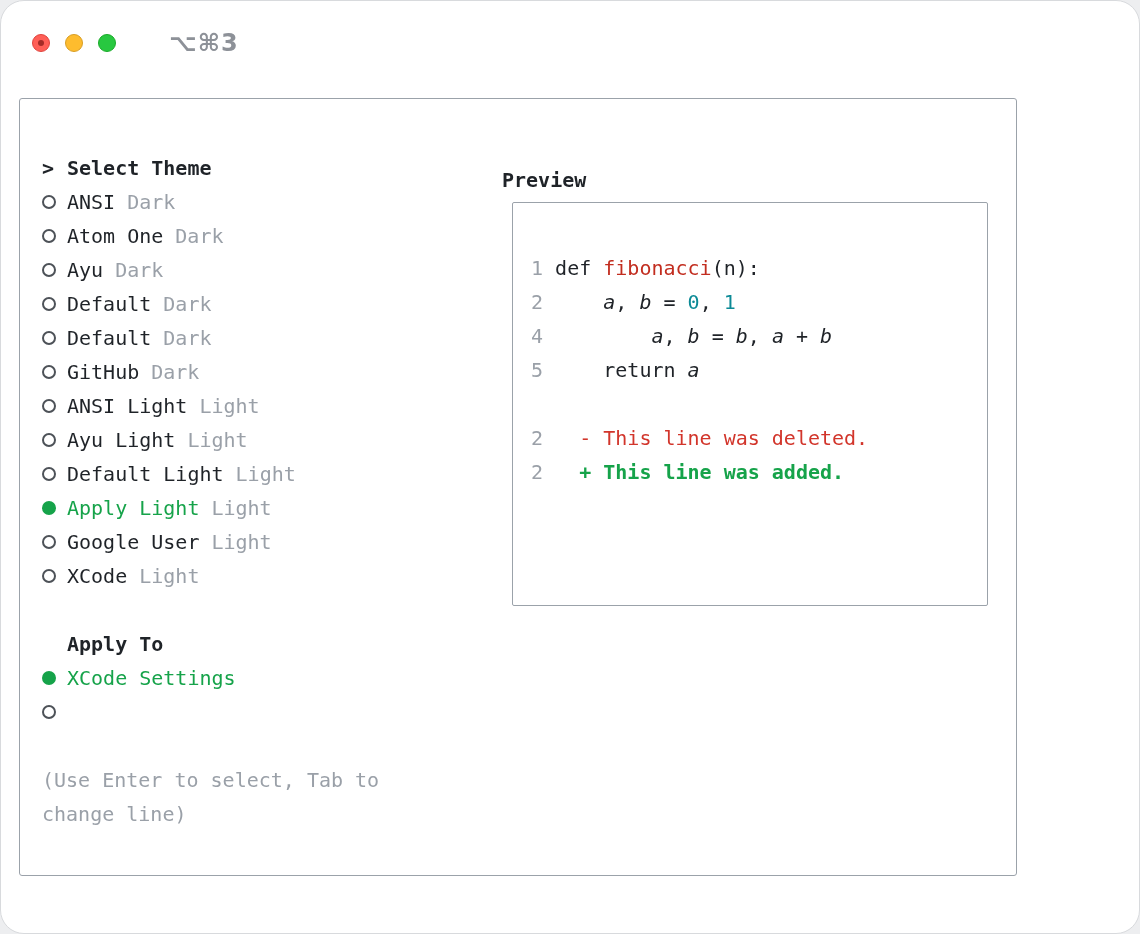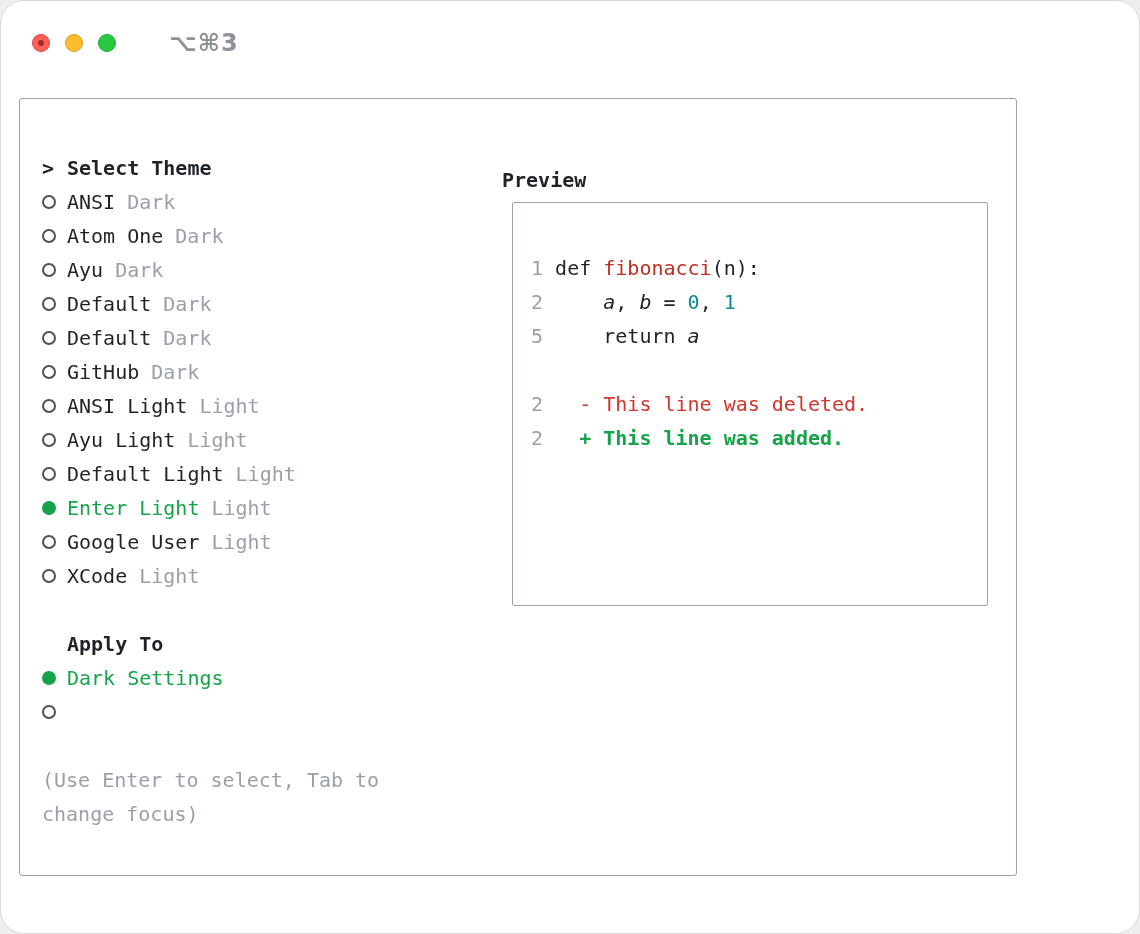--- a/index.html
+++ b/index.html
@@ -94,48 +94,49 @@
       <div>
           <div class="row item"><span class="radio"></span><span class="name">ANSI</span><span class="tag">Dark</span></div>
           <div class="row item"><span class="radio"></span><span class="name">Atom One</span><span class="tag">Dark</span></div>
           <div class="row item"><span class="radio"></span><span class="name">Ayu</span><span class="tag">Dark</span></div>
           <div class="row item"><span class="radio"></span><span class="name">Default</span><span class="tag">Dark</span></div>
           <div class="row item"><span class="radio"></span><span class="name">Default</span><span class="tag">Dark</span></div>
           <div class="row item"><span class="radio"></span><span class="name">GitHub</span><span class="tag">Dark</span></div>
           <div class="row item"><span class="radio"></span><span class="name">ANSI Light</span><span class="tag">Light</span></div>
           <div class="row item"><span class="radio"></span><span class="name">Ayu Light</span><span class="tag">Light</span></div>
           <div class="row item"><span class="radio"></span><span class="name">Default Light</span><span class="tag">Light</span></div>
-          <div class="row item selected"><span class="radio"></span><span class="name">Enter Light</span><span class="tag">Light</span></div>
+          <div class="row item selected"><span class="radio"></span><span class="name">Apply Light</span><span class="tag">Light</span></div>
           <div class="row item"><span class="radio"></span><span class="name">Google User</span><span class="tag">Light</span></div>
           <div class="row item"><span class="radio"></span><span class="name">XCode</span><span class="tag">Light</span></div>
         </div>
 
       <div class="row spacer"></div>
 
       <div class="row header indent">
         <span class="htext">Apply To</span>
       </div>
 
       <div>
-          <div class="row item selected"><span class="radio"></span><span class="name">Dark Settings</span></div>
+          <div class="row item selected"><span class="radio"></span><span class="name">XCode Settings</span></div>
           <div class="row item"><span class="radio"></span></div>
         </div>
 
       <div class="row spacer"></div>
 
       <div class="row hint">(Use Enter to select, Tab to</div>
-      <div class="row hint">change focus)</div>
+      <div class="row hint">change line)</div>
     </div>
 
     <div class="preview-title row">Preview</div>
 
     <div class="preview-box">
       <div class="code">
           <div class="cline"><span class="ln">1</span> <span class="seg-plain">def </span><span class="seg-function">fibonacci</span><span class="seg-plain">(n):</span></div>
           <div class="cline"><span class="ln">2</span> <span class="seg-plain">    </span><span class="seg-var">a</span><span class="seg-plain">, </span><span class="seg-var">b</span><span class="seg-plain"> = </span><span class="seg-number">0</span><span class="seg-plain">, </span><span class="seg-number">1</span></div>
+          <div class="cline"><span class="ln">4</span> <span class="seg-plain">        </span><span class="seg-var">a</span><span class="seg-plain">, </span><span class="seg-var">b</span><span class="seg-plain"> = </span><span class="seg-var">b</span><span class="seg-plain">, </span><span class="seg-var">a</span><span class="seg-plain"> + </span><span class="seg-var">b</span></div>
           <div class="cline"><span class="ln">5</span> <span class="seg-plain">    return </span><span class="seg-var">a</span></div>
           <div class="cline"><span class="ln"></span></div>
           <div class="cline"><span class="ln">2</span> <span class="seg-deleted">  - This line was deleted.</span></div>
           <div class="cline"><span class="ln">2</span> <span class="seg-added">  + This line was added.</span></div>
         </div>
     </div>
 
   </div>
 </div>
 

